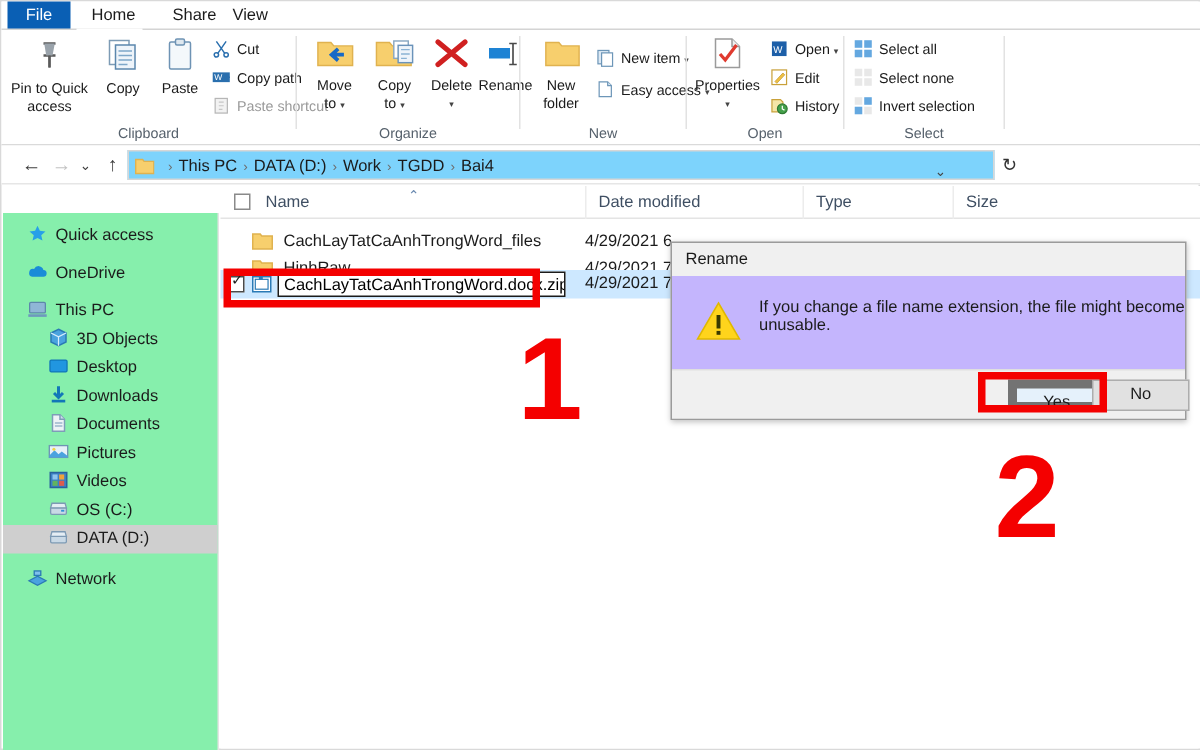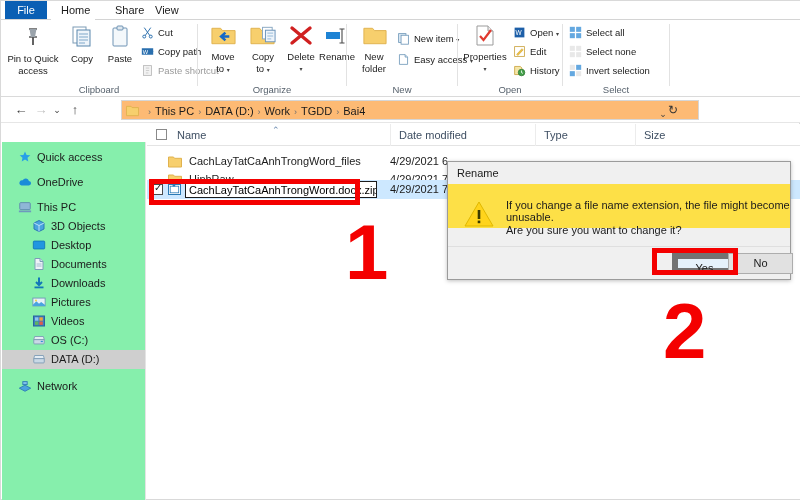--- a/index.html
+++ b/index.html
@@ -84,21 +84,21 @@
     position:absolute; left:0; top:96px; width:800px; height:26px;
     background:#ffffff; border-bottom:1px solid #e6e6e6;
   }
   .navbtn {
     position:absolute; top:5px; width:16px; height:16px;
     text-align:center; line-height:16px; font-size:13px; color:#3e3e3e;
   }
   .navbtn.dis { color:#c3c3c3; }
   #crumbbox {
     position:absolute; left:62px; top:3px; width:600px; height:20px;
-    border:1px solid #d6d6d6; background:#fdba74;margin-left:36px;
+    border:1px solid #d6d6d6; background:#7dd3fc;
   }
   #crumbs {
     position:absolute; left:4px; top:0; height:20px; line-height:20px;
     font-size:11px; color:#1b1b1b; white-space:nowrap;
   }
   .crumbsep { color:#6d6d6d; margin:0 4px; font-size:9px; }
   #crumb-dd {
     position:absolute; right:26px; top:3px; width:18px; height:20px;
     line-height:20px; text-align:center; font-size:9px; color:#444;
   }
@@ -192,22 +192,22 @@
   
   #dialog {
     position:absolute; left:446px; top:160px; width:344px; height:119px;
     background:#f0f0f0; border:1px solid #9b9b9b;
     box-shadow:0 1px 4px rgba(0,0,0,0.25);
   }
   #dlg-title {
     position:absolute; left:9px; top:5px; font-size:11px; color:#1b1b1b;
   }
   #dlg-body {
-    position:absolute; left:0; top:22px; width:342px; height:44px;
-    background:#fde047;
+    position:absolute; left:0; top:22px; width:342px; height:62px;
+    background:#c4b5fd;
   }
   #dlg-warnicon {
     position:absolute; left:16px; top:16px; width:30px; height:28px;
   }
   #dlg-line1 {
     position:absolute; left:58px; top:15px; font-size:11px; color:#1b1b1b;
   }
   #dlg-line2 {
     position:absolute; left:58px; top:40px; font-size:11px; color:#1b1b1b;
   }
@@ -550,34 +550,34 @@
       <span class="ico">
         <svg width="14" height="14" viewBox="0 0 16 14">
             <rect x="1.5" y="2.5" width="13" height="9" rx="1" fill="#2196e0" stroke="#1277b8"></rect>
           </svg>
       </span><span>Desktop</span>
     </div>
 
     <div class="navitem child">
       <span class="ico">
         <svg width="14" height="14" viewBox="0 0 14 14">
+            <path d="M7 1.5v6M4 6l3 3 3-3" stroke="#1277b8" stroke-width="2" fill="none"></path>
+            <rect x="2.5" y="10.5" width="9" height="1.8" fill="#1277b8"></rect>
+          </svg>
+      </span><span>Downloads</span>
+    </div>
+
+    <div class="navitem child">
+      <span class="ico">
+        <svg width="14" height="14" viewBox="0 0 14 14">
             <path d="M3 1.5h5l3 3v8H3z" fill="#eef3f7" stroke="#7e9db8"></path>
             <path d="M8 1.5v3h3" fill="#cfe0ee" stroke="#7e9db8"></path>
             <path d="M4.6 7h5M4.6 9h5" stroke="#9cb7cd" stroke-width="0.9"></path>
           </svg>
       </span><span>Documents</span>
-    </div>
-
-    <div class="navitem child">
-      <span class="ico">
-        <svg width="14" height="14" viewBox="0 0 14 14">
-            <path d="M7 1.5v6M4 6l3 3 3-3" stroke="#1277b8" stroke-width="2" fill="none"></path>
-            <rect x="2.5" y="10.5" width="9" height="1.8" fill="#1277b8"></rect>
-          </svg>
-      </span><span>Downloads</span>
     </div>
 
 
     <div class="navitem child">
       <span class="ico">
         <svg width="14" height="14" viewBox="0 0 16 14">
             <rect x="1" y="2.5" width="14" height="9" fill="#e7f1f9" stroke="#6f94b4"></rect>
             <path d="M1 10l4-4 3 3 2.5-2 4.5 3.5v1H1z" fill="#4aa3df"></path>
             <circle cx="4.5" cy="5.3" r="1.2" fill="#f2d34a"></circle>
           </svg>
@@ -687,21 +687,20 @@
     <div id="dlg-title">Rename</div>
     <div id="dlg-body">
       <div id="dlg-warnicon">
         <svg width="30" height="28" viewBox="0 0 30 28">
           <path d="M15 2 L29 26 H1 Z" fill="#ffd41c" stroke="#e0b800" stroke-width="1"></path>
           <rect x="13.7" y="10" width="2.6" height="9" fill="#3a3a00"></rect>
           <rect x="13.7" y="20.6" width="2.6" height="2.6" fill="#3a3a00"></rect>
         </svg>
       </div>
       <div id="dlg-line1">If you change a file name extension, the file might become unusable.</div>
-      <div id="dlg-line2">Are you sure you want to change it?</div>
     </div>
     <div id="dlg-buttons">
       <div class="dlgbtn" id="btn-yes">Yes</div>
       <div class="dlgbtn" id="btn-no">No</div>
     </div>
   </div>
 
   <div class="redbox" style="left:651px; top:247px; width:86px; height:27px;"></div>
   <div class="rednum" style="left:662px; top:291px; font-size:78px;">2</div>
 

